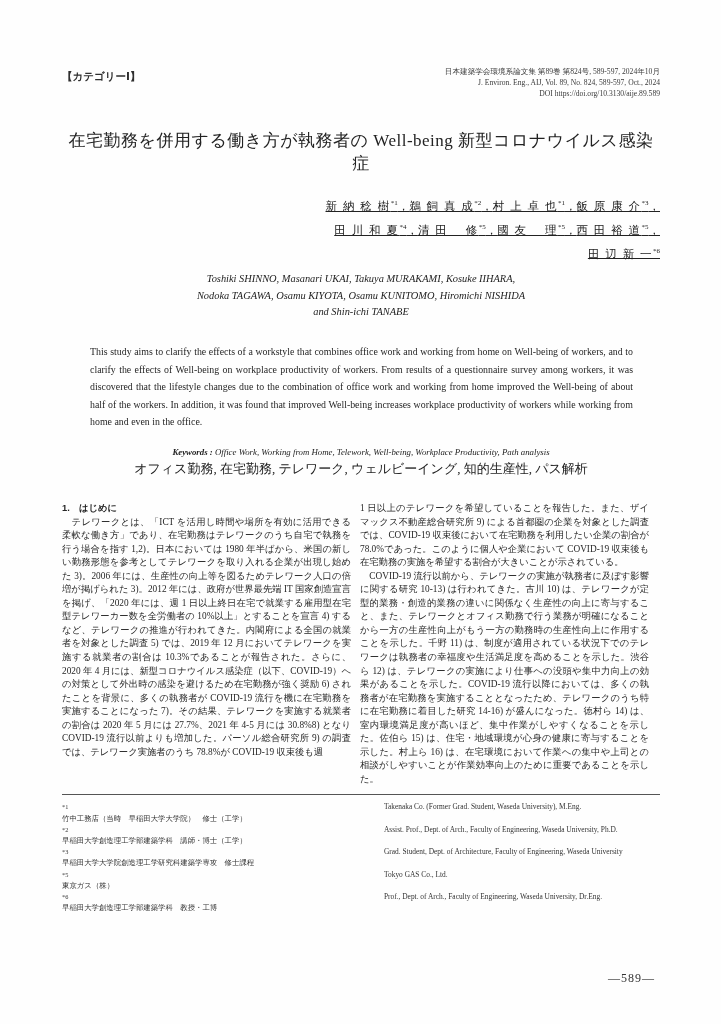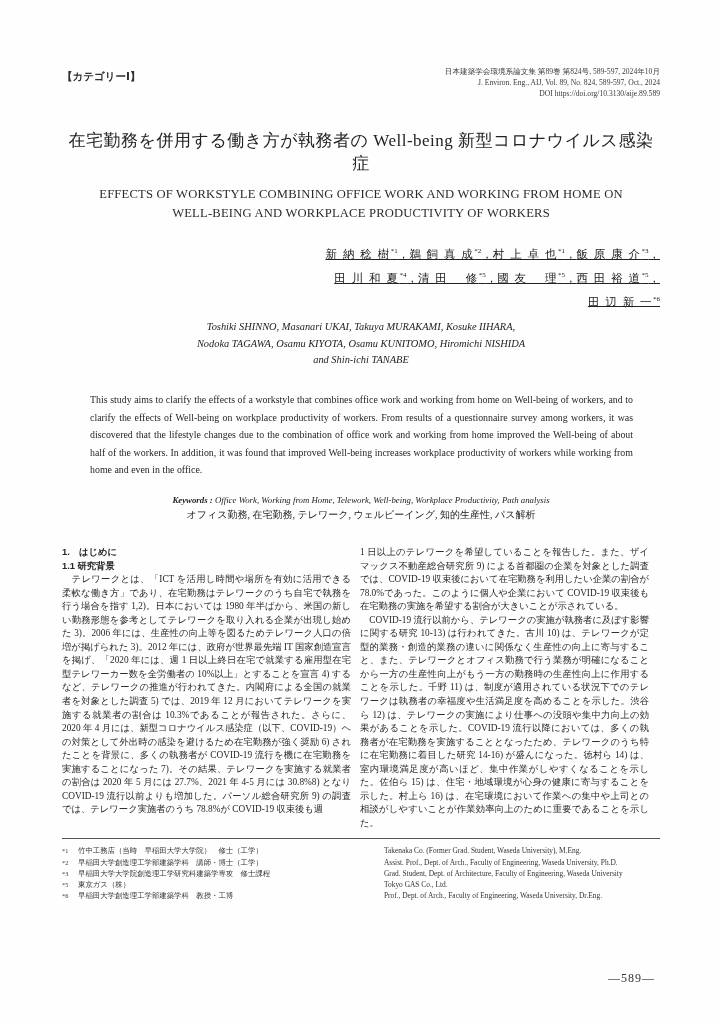--- a/index.html
+++ b/index.html
@@ -24,54 +24,50 @@
   
   .authors-jp{margin-top:18px;text-align:right;font-size:11.5px;line-height:21px;color:#222;text-decoration:underline;}
   .authors-jp .au-name{letter-spacing:1.5px;}
   .authors-jp sup{font-size:7px;vertical-align:super;letter-spacing:0;}
   .authors-en{margin-top:7px;text-align:center;font-style:italic;font-size:10.4px;line-height:16.5px;color:#222;}
   
   .abstract{margin:22px 27px 0 28px;text-align:justify;font-size:9.9px;line-height:17.6px;color:#262626;}
   
   .kw-en{margin-top:16px;text-align:center;font-size:8.8px;font-style:italic;color:#222;}
   .kw-en .kw-label{font-weight:bold;}
-  .kw-jp{margin-top:3px;text-align:center;font-size:10px;color:#222;}
+  .kw-jp{margin-top:3px;text-align:center;font-size:13px;color:#222;}
   
   .cols{display:flex;gap:9px;margin-top:24px;}
   .col{width:289px;font-size:9.3px;line-height:13.55px;text-align:justify;color:#262626;}
   .h-num{font-family:"Liberation Sans","DejaVu Sans",sans-serif;font-weight:bold;font-size:9.3px;line-height:13.55px;}
   .col p{margin:0;}
   
   .fnrule{border:none;border-top:1px solid #555;margin:8px 0 6px 0;}
   .fnrow{display:flex;}
-  .fn-left{width:322px;font-size:7.4px;line-height:11.2px;color:#333;display:flex;}
+  .fn-left{width:322px;font-size:7.4px;line-height:11.2px;color:#333;display:flex;flex-direction:column;}
   .fn-sup{width:16px;font-size:6.3px;vertical-align:top;flex:none;}
   .fn-right{flex:1;font-size:7.4px;line-height:11.2px;color:#333;}
   
   .pageno{position:absolute;right:66px;bottom:38px;font-size:12px;color:#333;letter-spacing:1px;}
 </style>
 </head>
 <body>
 
 <div class="page">
 
   <div class="hdr">
     <div class="hdr-cat">【カテゴリーⅠ】</div>
     <div class="hdr-right">
       <div>日本建築学会環境系論文集 第89巻 第824号, 589-597, 2024年10月</div>
       <div>J. Environ. Eng., AIJ, Vol. 89, No. 824, 589-597, Oct., 2024</div>
       <div>DOI https://doi.org/10.3130/aije.89.589</div>
     </div>
   </div>
 
   <div class="title-jp">在宅勤務を併用する働き方が執務者の Well-being 新型コロナウイルス感染症</div>
-  <div class="title-en">
-    <div>EFFECTS OF WORKSTYLE COMBINING OFFICE WORK AND WORKING FROM HOME ON</div>
-    <div>WELL-BEING AND WORKPLACE PRODUCTIVITY OF WORKERS</div>
-  </div>
 
   <div class="authors-jp">
     <div><span class="au-name">新 納 稔 樹</span><sup>*1</sup><span>，</span><span class="au-name">鵜 飼 真 成</span><sup>*2</sup><span>，</span><span class="au-name">村 上 卓 也</span><sup>*1</sup><span>，</span><span class="au-name">飯 原 康 介</span><sup>*3</sup><span>，</span></div>
     <div><span class="au-name">田 川 和 夏</span><sup>*4</sup><span>，</span><span class="au-name">清 田　 修</span><sup>*5</sup><span>，</span><span class="au-name">國 友　 理</span><sup>*5</sup><span>，</span><span class="au-name">西 田 裕 道</span><sup>*5</sup><span>，</span></div>
     <div><span class="au-name">田 辺 新 一</span><sup>*6</sup></div>
   </div>
 
   <div class="authors-en">
     <div>Toshiki SHINNO, Masanari UKAI, Takuya MURAKAMI, Kosuke IIHARA,</div>
     <div>Nodoka TAGAWA, Osamu KIYOTA, Osamu KUNITOMO, Hiromichi NISHIDA</div>
@@ -82,21 +78,20 @@
 
   <div class="kw-en">
     <span class="kw-label">Keywords :</span>
     <span>Office Work, Working from Home, Telework, Well-being, Workplace Productivity, Path analysis</span>
   </div>
   <div class="kw-jp">オフィス勤務, 在宅勤務, テレワーク, ウェルビーイング, 知的生産性, パス解析</div>
 
   <div class="cols">
     <div class="col">
       <div class="h-num">1.　はじめに</div>
-      <div class="h-num">1.1 研究背景</div>
       <p>　テレワークとは、「ICT を活用し時間や場所を有効に活用できる柔軟な働き方」であり、在宅勤務はテレワークのうち自宅で執務を行う場合を指す 1,2)。日本においては 1980 年半ばから、米国の新しい勤務形態を参考としてテレワークを取り入れる企業が出現し始めた 3)。2006 年には、生産性の向上等を図るためテレワーク人口の倍増が掲げられた 3)。2012 年には、政府が世界最先端 IT 国家創造宣言を掲げ、「2020 年には、週 1 日以上終日在宅で就業する雇用型在宅型テレワーカー数を全労働者の 10%以上」とすることを宣言 4) するなど、テレワークの推進が行われてきた。内閣府による全国の就業者を対象とした調査 5) では、2019 年 12 月においてテレワークを実施する就業者の割合は 10.3%であることが報告された。さらに、2020 年 4 月には、新型コロナウイルス感染症（以下、COVID-19）への対策として外出時の感染を避けるため在宅勤務が強く奨励 6) されたことを背景に、多くの執務者が COVID-19 流行を機に在宅勤務を実施することになった 7)。その結果、テレワークを実施する就業者の割合は 2020 年 5 月には 27.7%、2021 年 4-5 月には 30.8%8) となり COVID-19 流行以前よりも増加した。パーソル総合研究所 9) の調査では、テレワーク実施者のうち 78.8%が COVID-19 収束後も週</p>
     </div>
     <div class="col">
       <p>1 日以上のテレワークを希望していることを報告した。また、ザイマックス不動産総合研究所 9) による首都圏の企業を対象とした調査では、COVID-19 収束後において在宅勤務を利用したい企業の割合が 78.0%であった。このように個人や企業において COVID-19 収束後も在宅勤務の実施を希望する割合が大きいことが示されている。</p>
       <p>　COVID-19 流行以前から、テレワークの実施が執務者に及ぼす影響に関する研究 10-13) は行われてきた。古川 10) は、テレワークが定型的業務・創造的業務の違いに関係なく生産性の向上に寄与すること、また、テレワークとオフィス勤務で行う業務が明確になることから一方の生産性向上がもう一方の勤務時の生産性向上に作用することを示した。千野 11) は、制度が適用されている状況下でのテレワークは執務者の幸福度や生活満足度を高めることを示した。渋谷ら 12) は、テレワークの実施により仕事への没頭や集中力向上の効果があることを示した。COVID-19 流行以降においては、多くの執務者が在宅勤務を実施することとなったため、テレワークのうち特に在宅勤務に着目した研究 14-16) が盛んになった。徳村ら 14) は、室内環境満足度が高いほど、集中作業がしやすくなることを示した。佐伯ら 15) は、住宅・地域環境が心身の健康に寄与することを示した。村上ら 16) は、在宅環境において作業への集中や上司との相談がしやすいことが作業効率向上のために重要であることを示した。</p>
     </div>
   </div>
 
   <hr class="fnrule">
   <div>

